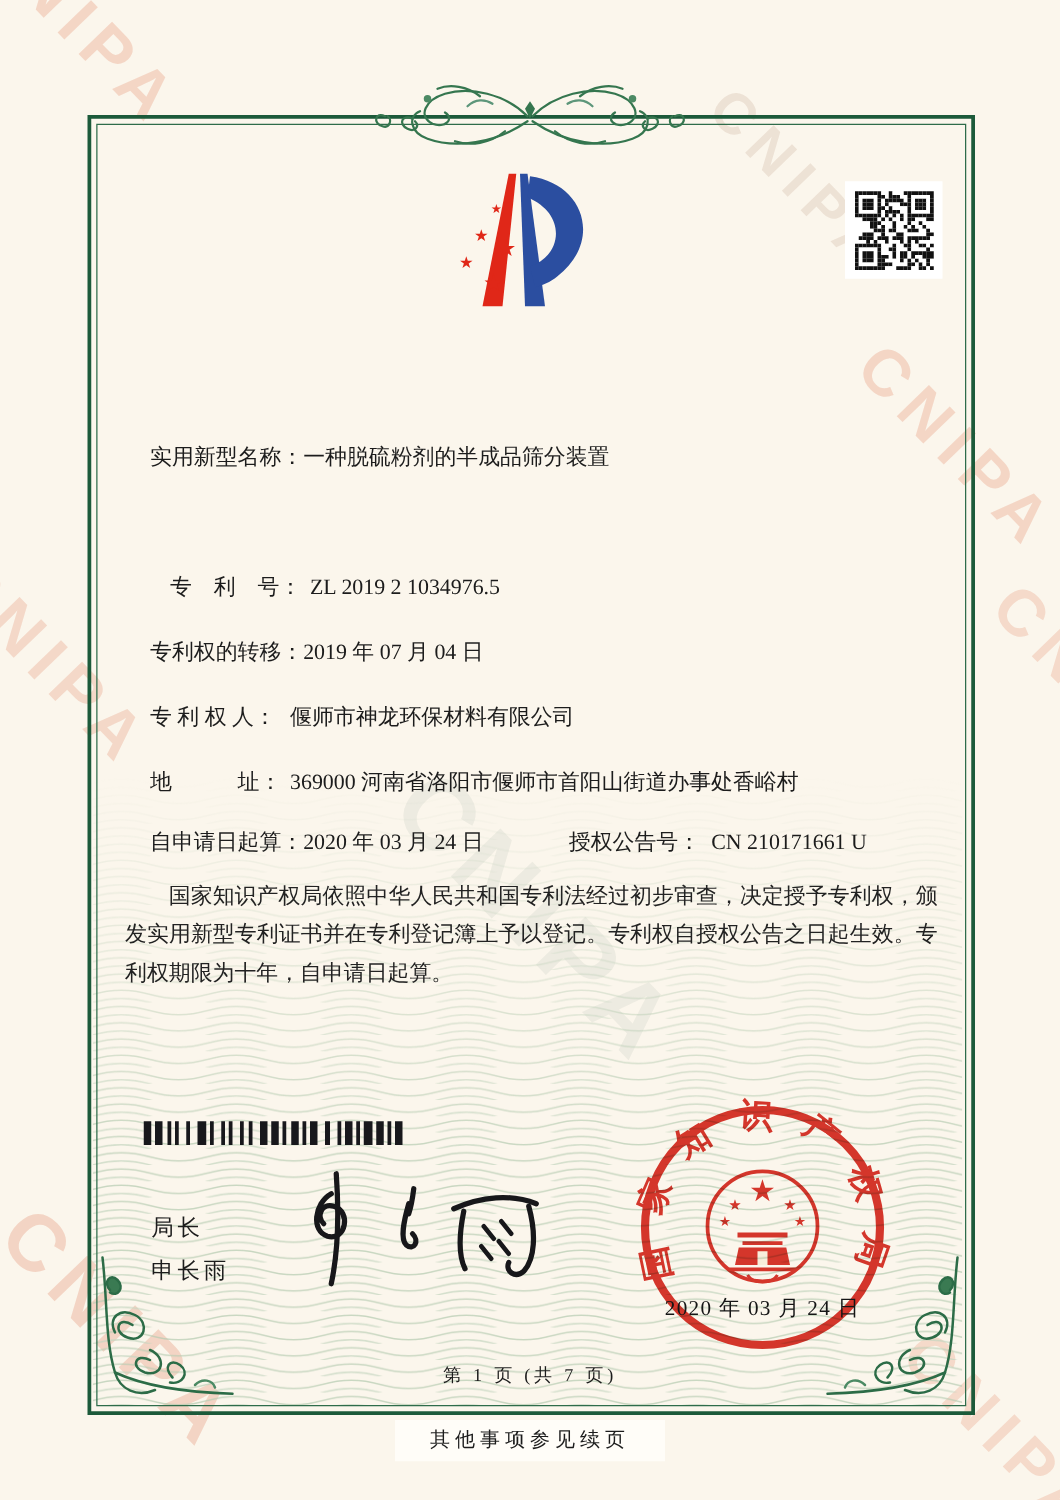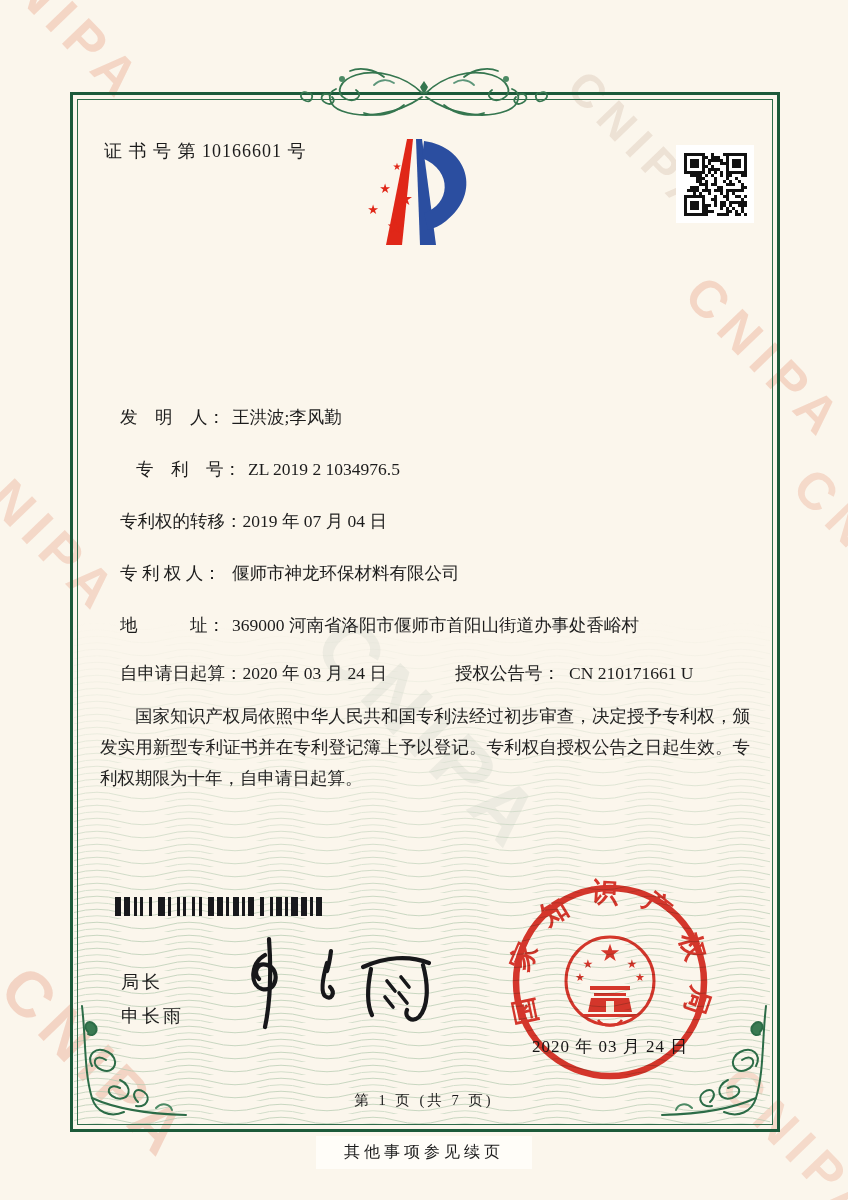--- a/index.html
+++ b/index.html
@@ -116,21 +116,20 @@
       <path d="M6,4 C10,38 8,70 16,96 C20,110 34,116 48,110"></path>
       <path d="M16,96 C42,108 74,112 110,113"></path>
       <path d="M30,58 C18,50 14,64 26,68 C40,73 44,56 32,50 C20,44 10,52 16,64"></path>
       <path d="M44,86 C32,80 28,92 40,96 C54,100 58,84 44,78"></path>
       <path d="M62,100 C54,92 60,84 68,90 C76,96 70,106 60,104"></path>
       <path d="M12,30 C6,24 12,16 18,22 C24,28 18,36 12,32" fill="#3a7a52"></path>
       <path d="M80,106 C86,100 94,102 96,108" stroke="#4c8a64"></path>
     </g>
   </svg>
 
-  <div class="cert-no">证 书 号 第 10166601 号</div>
 
   <svg class="logo" width="135" height="118" viewBox="0 0 135 118" xmlns="http://www.w3.org/2000/svg">
     <path d="M57,6 L63,6 L52,112 L36,112 Z" fill="#e02718"></path>
     <path d="M66,6 L72,6 L86,112 L70,112 Z" fill="#2b4ea0"></path>
     <path d="M74,8 C118,14 132,60 96,88 C90,93 84,95 78,97 L74,80 C100,72 104,38 72,25 Z" fill="#2b4ea0"></path>
     <text x="47" y="37" font-size="10" fill="#e02718" text-anchor="middle">★</text>
     <text x="35" y="60" font-size="13" fill="#e02718" text-anchor="middle">★</text>
     <text x="55" y="72" font-size="18" fill="#e02718" text-anchor="middle">★</text>
     <text x="23" y="81" font-size="13" fill="#e02718" text-anchor="middle">★</text>
     <text x="45" y="100" font-size="19" fill="#e02718" text-anchor="middle">★</text>
@@ -576,22 +575,22 @@
         <span style="background: rgb(255, 255, 255);"></span>
         <span style="background: rgb(255, 255, 255);"></span>
         <span style="background: rgb(17, 17, 17);"></span>
         <span style="background: rgb(17, 17, 17);"></span>
         <span style="background: rgb(255, 255, 255);"></span>
         <span style="background: rgb(17, 17, 17);"></span>
       </div>
   </div>
 
 
-  <div class="row" style="top:404px;">
-    <span class="lbl">发　明　人：</span><span>王洪波;李风勤</span>
+  <div class="row" style="top:352px;">
+    <span class="lbl">实用新型名称：</span><span>一种脱硫粉剂的半成品筛分装置</span>
   </div>
   <div class="row" style="top:456px;margin-left:16px;">
     <span class="lbl">专　利　号：</span><span>ZL 2019 2 1034976.5</span>
   </div>
   <div class="row" style="top:508px;">
     <span class="lbl">专利权的转移：</span><span>2019 年 07 月 04 日</span>
   </div>
   <div class="row" style="top:560px;">
     <span class="lbl">专 利 权 人：</span><span>偃师市神龙环保材料有限公司</span>
   </div>

